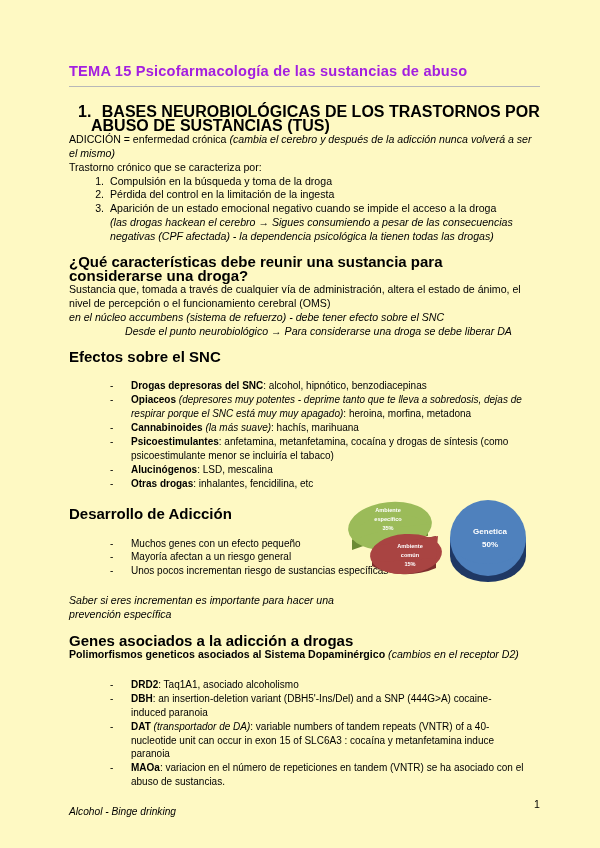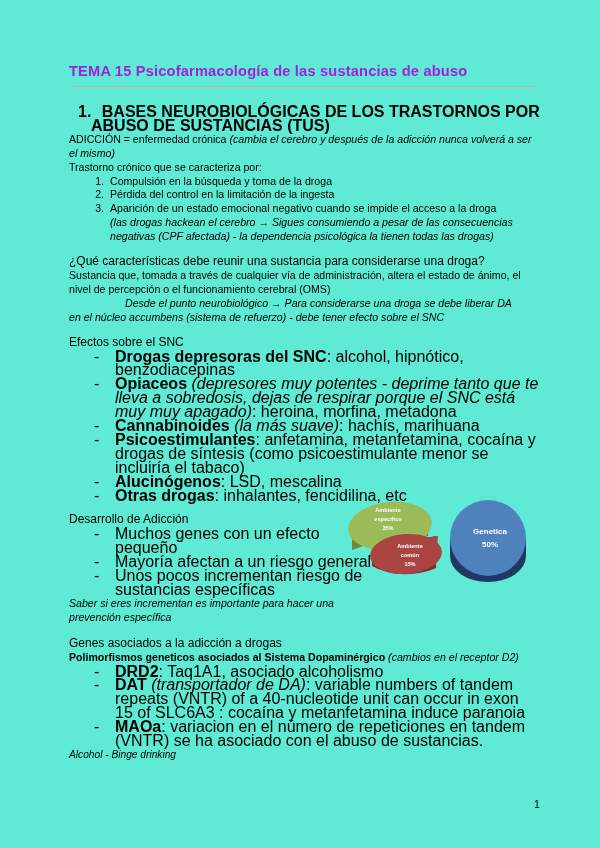--- a/index.html
+++ b/index.html
@@ -4,21 +4,21 @@
 <style>
   html, body {
     margin: 0;
     padding: 0;
     background: #ffffff;
   }
   .page {
     position: relative;
     width: 600px;
     height: 848px;
-    background: #5eead4;
+    background: #fef9c3;
     font-family: "Liberation Sans", sans-serif;
     color: #000000;
     overflow: hidden;
     box-sizing: border-box;
   }
   .content {
     position: absolute;
     left: 69px;
     top: 62px;
     width: 471px;
@@ -39,22 +39,22 @@
     width: 100%;
     height: 0;
   }
   .txt {
     font-size: 10.6px;
     line-height: 13.9px;
   }
   .b { font-weight: bold; }
   .i { font-style: italic; }
   .section-head {
-    font-size: 12px;
-    font-weight: normal;
+    font-size: 15px;
+    font-weight: bold;
     line-height: 13.9px;
     margin-top: 11px;
   }
   .numbered-head {
     font-size: 16px;
     font-weight: bold;
     line-height: 13.9px;
     margin-left: 22px;
     text-indent: -13px;
   }
@@ -63,23 +63,23 @@
     padding-left: 38px;
     font-size: 10.6px;
     line-height: 13.9px;
   }
   ol.num-list > li {
     padding-left: 3px;
     margin: 0;
   }
   ul.dash-list {
     list-style: none;
-    margin: 0;
+    margin: 16px;
     padding-left: 25px;
-    font-size: 16px;
+    font-size: 10px;
     line-height: 13.9px;
   }
   ul.dash-list > li {
     position: relative;
     padding-left: 21px;
     margin: 0;
   }
   ul.dash-list > li::before {
     content: "-";
     position: absolute;
@@ -147,22 +147,22 @@
       <li>Compulsión en la búsqueda y toma de la droga</li>
       <li>Pérdida del control en la limitación de la ingesta</li>
       <li>
         <span>Aparición de un estado emocional negativo cuando se impide el acceso a la droga</span>
         <div class="i" style="margin-left:0">(las drogas hackean el cerebro → Sigues consumiendo a pesar de las consecuencias negativas (CPF afectada) - la dependencia psicológica la tienen todas las drogas)</div>
       </li>
     </ol>
 
     <div class="section-head">¿Qué características debe reunir una sustancia para considerarse una droga?</div>
     <div class="txt">Sustancia que, tomada a través de cualquier vía de administración, altera el estado de ánimo, el nivel de percepción o el funcionamiento cerebral (OMS)</div>
+    <div class="txt i">en el núcleo accumbens (sistema de refuerzo) - debe tener efecto sobre el SNC</div>
     <div class="txt i" style="margin-left:56px">Desde el punto neurobiológico → Para considerarse una droga se debe liberar DA</div>
-    <div class="txt i">en el núcleo accumbens (sistema de refuerzo) - debe tener efecto sobre el SNC</div>
 
     <div class="section-head">Efectos sobre el SNC</div>
     <ul class="dash-list">
       <li>
         <span class="b">Drogas depresoras del SNC</span><span class="i"></span><span>: alcohol, hipnótico, benzodiacepinas</span>
       </li>
       <li>
         <span class="b">Opiaceos</span><span class="i"> (depresores muy potentes - deprime tanto que te lleva a sobredosis, dejas de respirar porque el SNC está muy muy apagado)</span><span>: heroina, morfina, metadona</span>
       </li>
       <li>
@@ -187,20 +187,23 @@
     </ul>
     <div class="txt i" style="width:290px">Saber si eres incrementan es importante para hacer una prevención específica</div>
 
     <div class="section-head" style="margin-top:12px">Genes asociados a la adicción a drogas</div>
     <div class="txt">
       <span class="b">Polimorfismos geneticos asociados al Sistema Dopaminérgico</span><span class="i"> (cambios en el receptor D2)</span>
     </div>
     <ul class="dash-list">
       <li>
         <span class="b">DRD2</span><span class="i"></span><span>: Taq1A1, asociado alcoholismo</span>
+      </li>
+      <li>
+        <span class="b">DBH</span><span class="i"></span><span>: an insertion-deletion variant (DBH5'-Ins/Del) and a SNP (444G&gt;A) cocaine-induced paranoia</span>
       </li>
       <li>
         <span class="b">DAT</span><span class="i"> (transportador de DA)</span><span>: variable numbers of tandem repeats (VNTR) of a 40-nucleotide unit can occur in exon 15 of SLC6A3 : cocaína y metanfetamina induce paranoia</span>
       </li>
       <li>
         <span class="b">MAOa</span><span class="i"></span><span>: variacion en el número de repeticiones en tandem (VNTR) se ha asociado con el abuso de sustancias.</span>
       </li>
     </ul>
 
     <div class="footer-note">Alcohol - Binge drinking</div>

